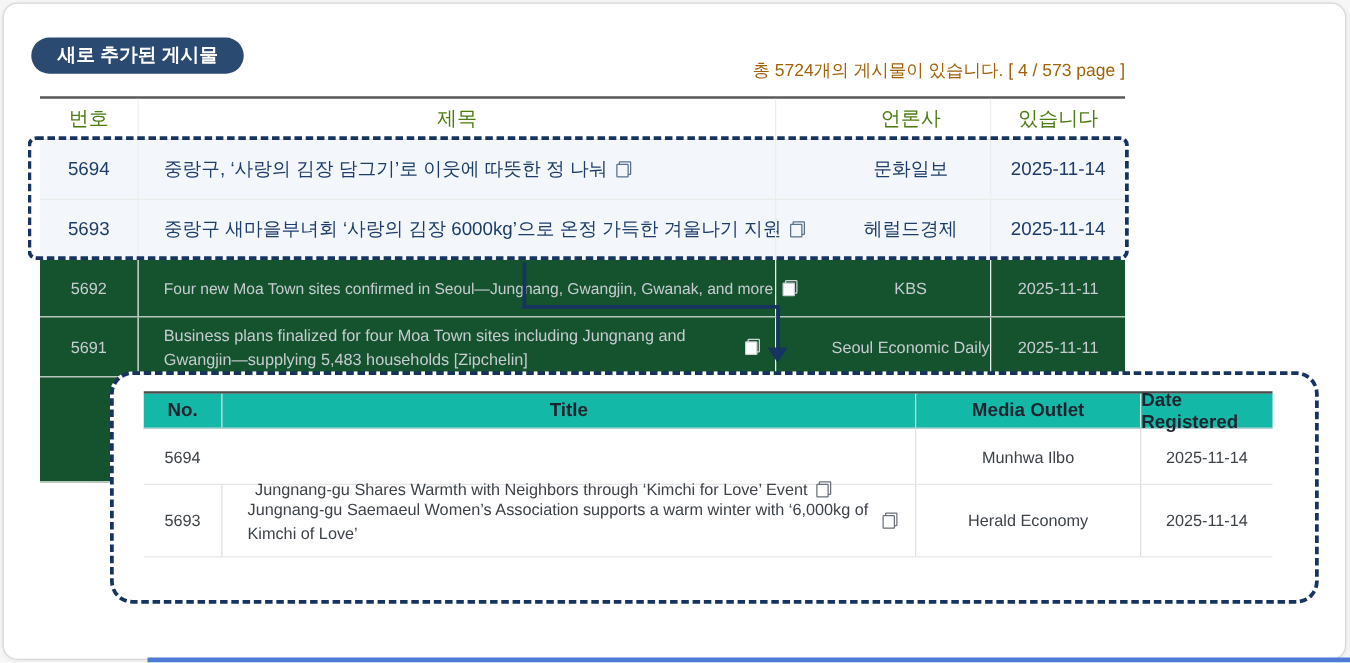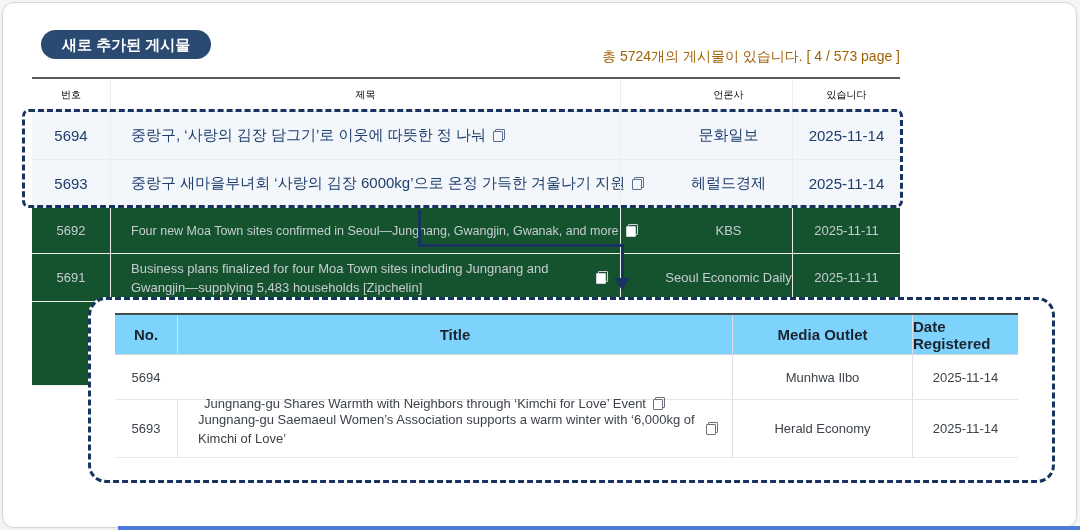--- a/index.html
+++ b/index.html
@@ -2,32 +2,32 @@
 <html><head>
 <meta charset="utf-8">
 <style>
   * { margin:0; padding:0; box-sizing:border-box; }
   body { width:1080px; height:530px; background:#f6f6f6; font-family:"Liberation Sans","DejaVu Sans",sans-serif; }
   .canvas { position:relative; width:1080px; height:530px; overflow:hidden; }
   .card { position:absolute; left:2px; top:2px; width:1075px; height:526px; background:#ffffff;
           border:1px solid #d7d7d7; border-radius:12px; box-shadow:0 1px 4px rgba(0,0,0,.05); }
 
   
-  .badge { position:absolute; left:41px; top:30px; height:29px; line-height:29px; padding:0 21px;
+  .badge { position:absolute; left:25px; top:30px; height:29px; line-height:29px; padding:0 21px;
            background:#2b4a72; color:#ffffff; font-size:15px; font-weight:bold; border-radius:15px; z-index:2; }
 
   
   .page-info { position:absolute; left:500px; top:48px; width:400px; text-align:right;
                color:#a16207; font-size:14px; z-index:2; }
 
   
   .main-table { position:absolute; left:32px; top:77px; width:868px; border-top:2px solid #595959; z-index:1; }
   .mt-header { display:flex; height:33px; border-bottom:1px solid #e2e2e2; }
   .mt-header > div { display:flex; align-items:center; justify-content:center;
-                     color:#000000; font-size:10px; }
+                     color:#4d7c0f; font-size:16px; }
   .mt-row { display:flex; border-bottom:1px solid #ececec; background:#14532d; }
   .mt-row > div { display:flex; align-items:center; justify-content:center; }
   .mt-header > div + div, .mt-row > div + div { border-left:1px solid #ededed; }
   .c-no { width:78px; } .c-title { width:510px; } .c-outlet { width:172px;padding-left:44px; } .c-date { width:108px; }
   .mt-row .c-title { justify-content:flex-start; padding:0 12px 0 20px; }
 
   .row-hl { height:48px; background:#f3f7fb; color:#1e3d6b; font-size:15px; }
   .row-hl .c-title { white-space:nowrap; }
   .row-hl .copy-icon { --icon-bg:#f3f7fb; color:#5a6f8f; }
   .row-gray { color:#c7ccd2; font-size:13px; }
@@ -53,21 +53,21 @@
   .arr-h  { left:418px; top:244px; width:206px; height:3px; }
   .arr-v2 { left:621px; top:246px; width:3px; height:33px; }
   .arr-head { position:absolute; left:614px; top:278px; width:0; height:0; z-index:3;
               border-left:8px solid transparent; border-right:8px solid transparent;
               border-top:12px solid #17335f; }
 
   
   .overlay { position:absolute; left:88px; top:297px; width:967px; height:186px; background:#ffffff;
              border:3px dashed #17335f; border-radius:18px; z-index:4; }
   .ov-table { position:absolute; left:24px; top:13px; width:903px; border-top:2px solid #4a4a4a; }
-  .ov-header { display:flex; height:40px; background:#7dd3fc; border-bottom:1px solid #cfd4da; }
+  .ov-header { display:flex; height:28px; background:#14b8a6; border-bottom:1px solid #cfd4da; }
   .ov-header > div { display:flex; align-items:center; justify-content:center;
                      color:#1c2430; font-size:15px; font-weight:bold; }
   .ov-row { display:flex; border-bottom:1px solid #e7e7e7; color:#3d4349; font-size:13px; }
   .ov-row > div { display:flex; align-items:center; justify-content:center; }
   .ov-header > div + div, .ov-row > div + div { border-left:1px solid #dcdfe4; }
   .o-no { width:62px; } .o-title { width:555px; } .o-outlet { width:180px; } .o-date { width:106px; }
   .ov-row .o-title { justify-content:flex-start; padding:0 14px 0 26px; }
   .ov-r1 { height:45px; } .ov-r1 .o-title { white-space:nowrap;margin-top:48px; }
   .ov-r2 { height:58px; } .ov-r2 .o-title { line-height:19px;padding-left:20px; }
   .ov-row .copy-icon { color:#6b7178; vertical-align:-2px; display:inline-block; }

